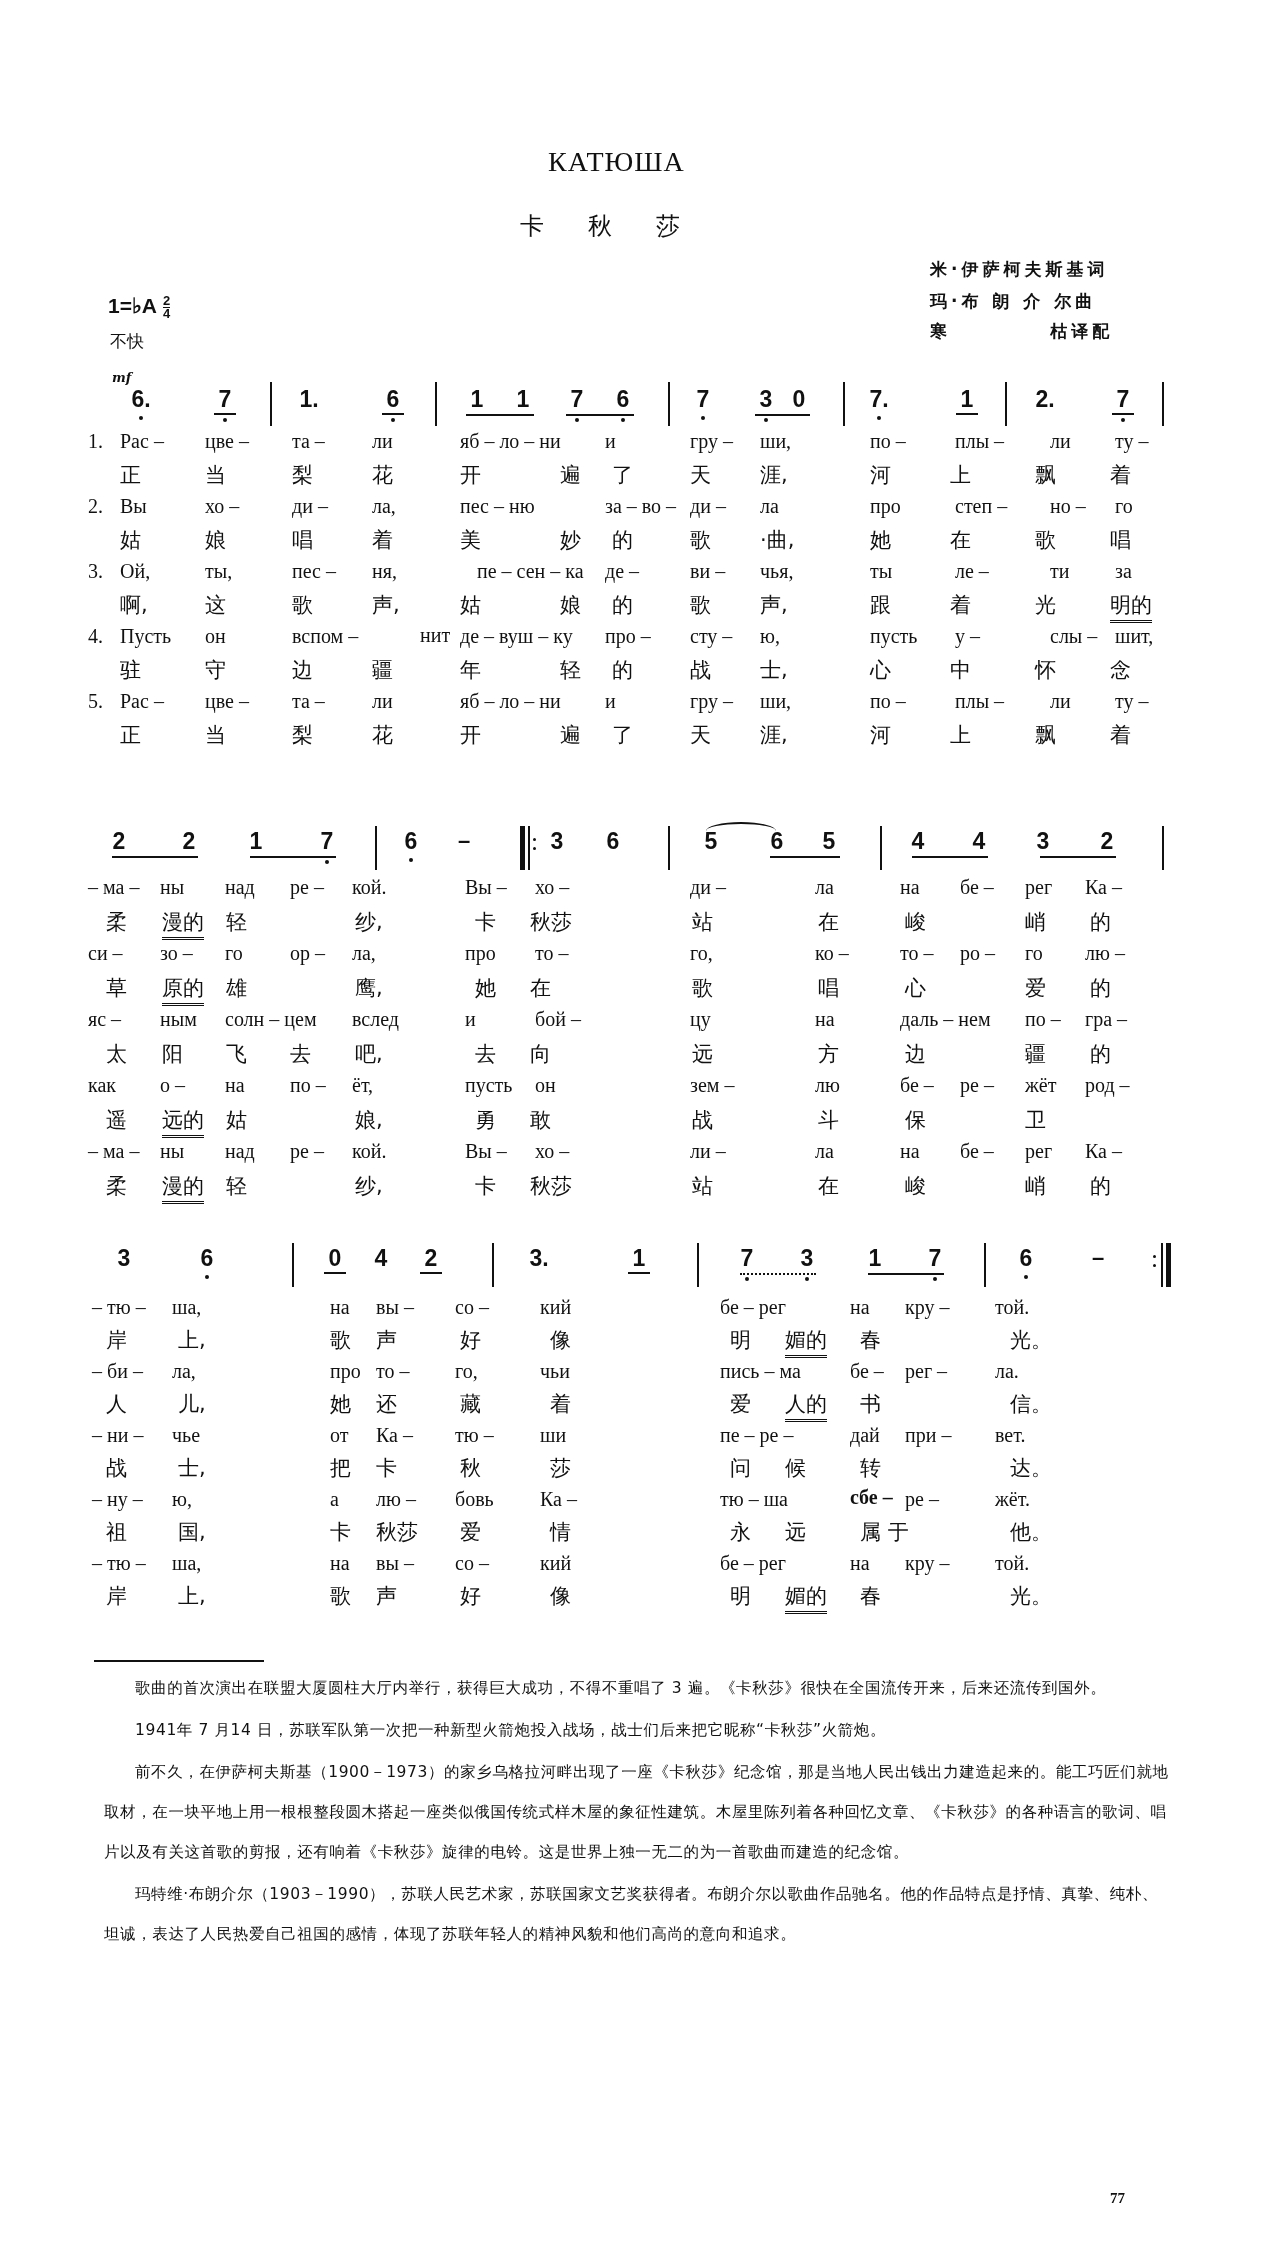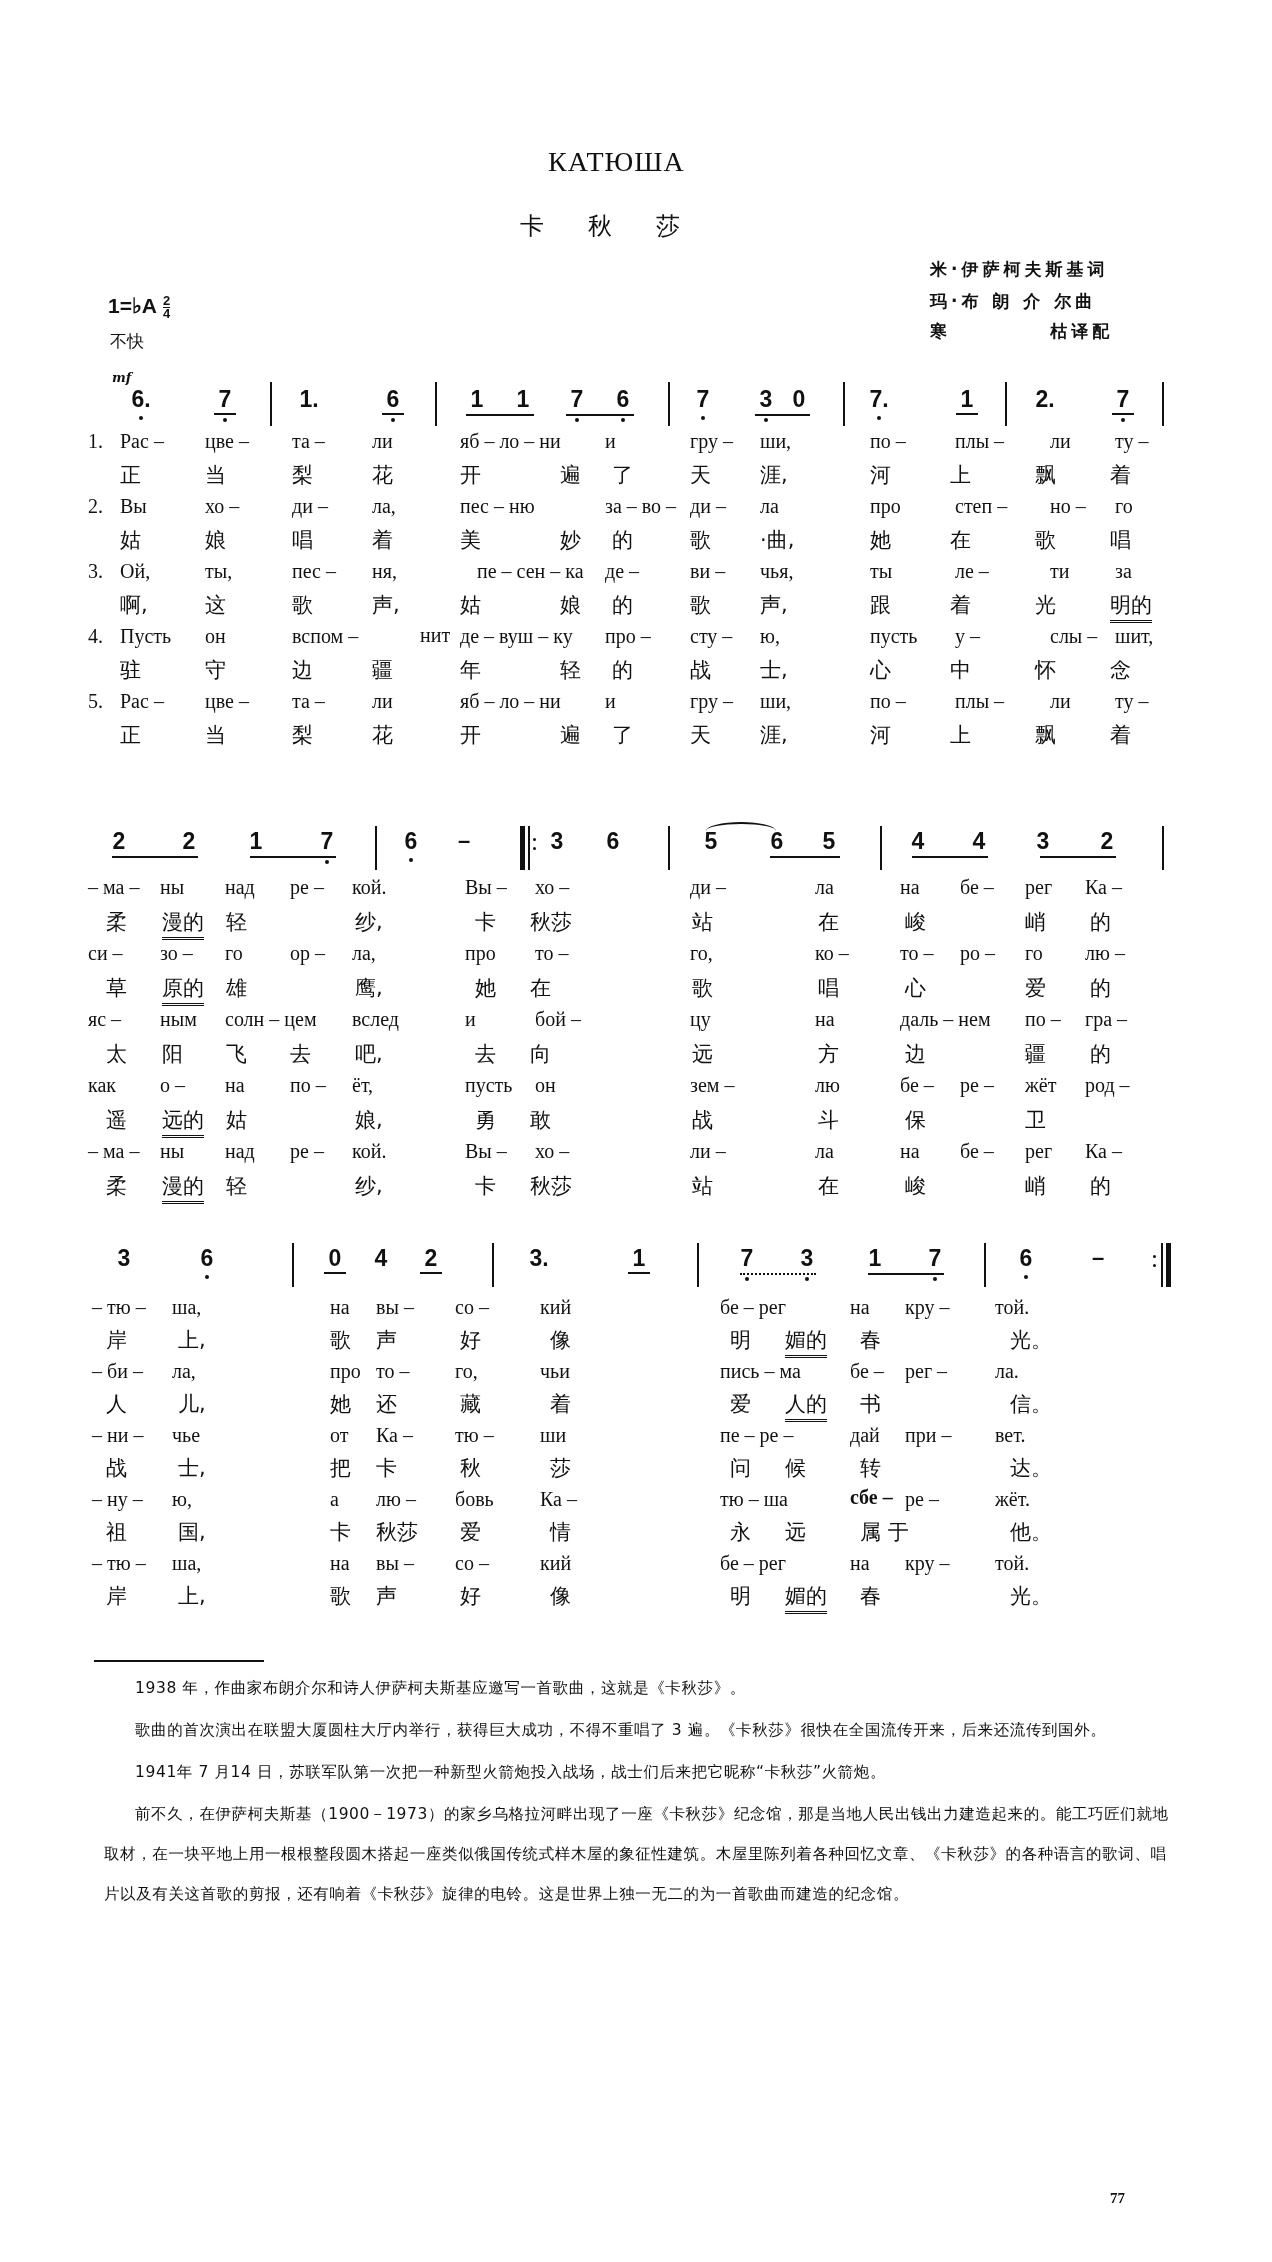--- a/index.html
+++ b/index.html
@@ -513,19 +513,19 @@
     <span class="lyr-zh" style="left: 460px; top: 1582px;">好</span>
     <span class="lyr-zh" style="left: 550px; top: 1582px;">像</span>
     <span class="lyr-zh" style="left: 730px; top: 1582px;">明</span>
     <span class="lyr-zh dbl-ul" style="left: 785px; top: 1582px;">媚的</span>
     <span class="lyr-zh" style="left: 860px; top: 1582px;">春</span>
     <span class="lyr-zh" style="left: 1010px; top: 1582px;">光。</span>
   </div>
 
 <div class="rule"></div>
 <div class="prose" style="top:1668px;">
-  <p>1938 年，作曲家布朗介尔和诗人伊萨柯夫斯基应邀写一首歌曲，这就是《卡秋莎》。</p>
   <p>歌曲的首次演出在联盟大厦圆柱大厅内举行，获得巨大成功，不得不重唱了 3 遍。《卡秋莎》很快在全国流传开来，后来还流传到国外。</p>
   <p>1941年 7 月14 日，苏联军队第一次把一种新型火箭炮投入战场，战士们后来把它昵称“卡秋莎”火箭炮。</p>
   <p>前不久，在伊萨柯夫斯基（1900－1973）的家乡乌格拉河畔出现了一座《卡秋莎》纪念馆，那是当地人民出钱出力建造起来的。能工巧匠们就地取材，在一块平地上用一根根整段圆木搭起一座类似俄国传统式样木屋的象征性建筑。木屋里陈列着各种回忆文章、《卡秋莎》的各种语言的歌词、唱片以及有关这首歌的剪报，还有响着《卡秋莎》旋律的电铃。这是世界上独一无二的为一首歌曲而建造的纪念馆。</p>
+  <p>玛特维·布朗介尔（1903－1990），苏联人民艺术家，苏联国家文艺奖获得者。布朗介尔以歌曲作品驰名。他的作品特点是抒情、真挚、纯朴、坦诚，表达了人民热爱自己祖国的感情，体现了苏联年轻人的精神风貌和他们高尚的意向和追求。</p>
 </div>
 
 <div class="abs page-num" style="left:1110px; top:2190px;">77</div>
 
 </body></html>

